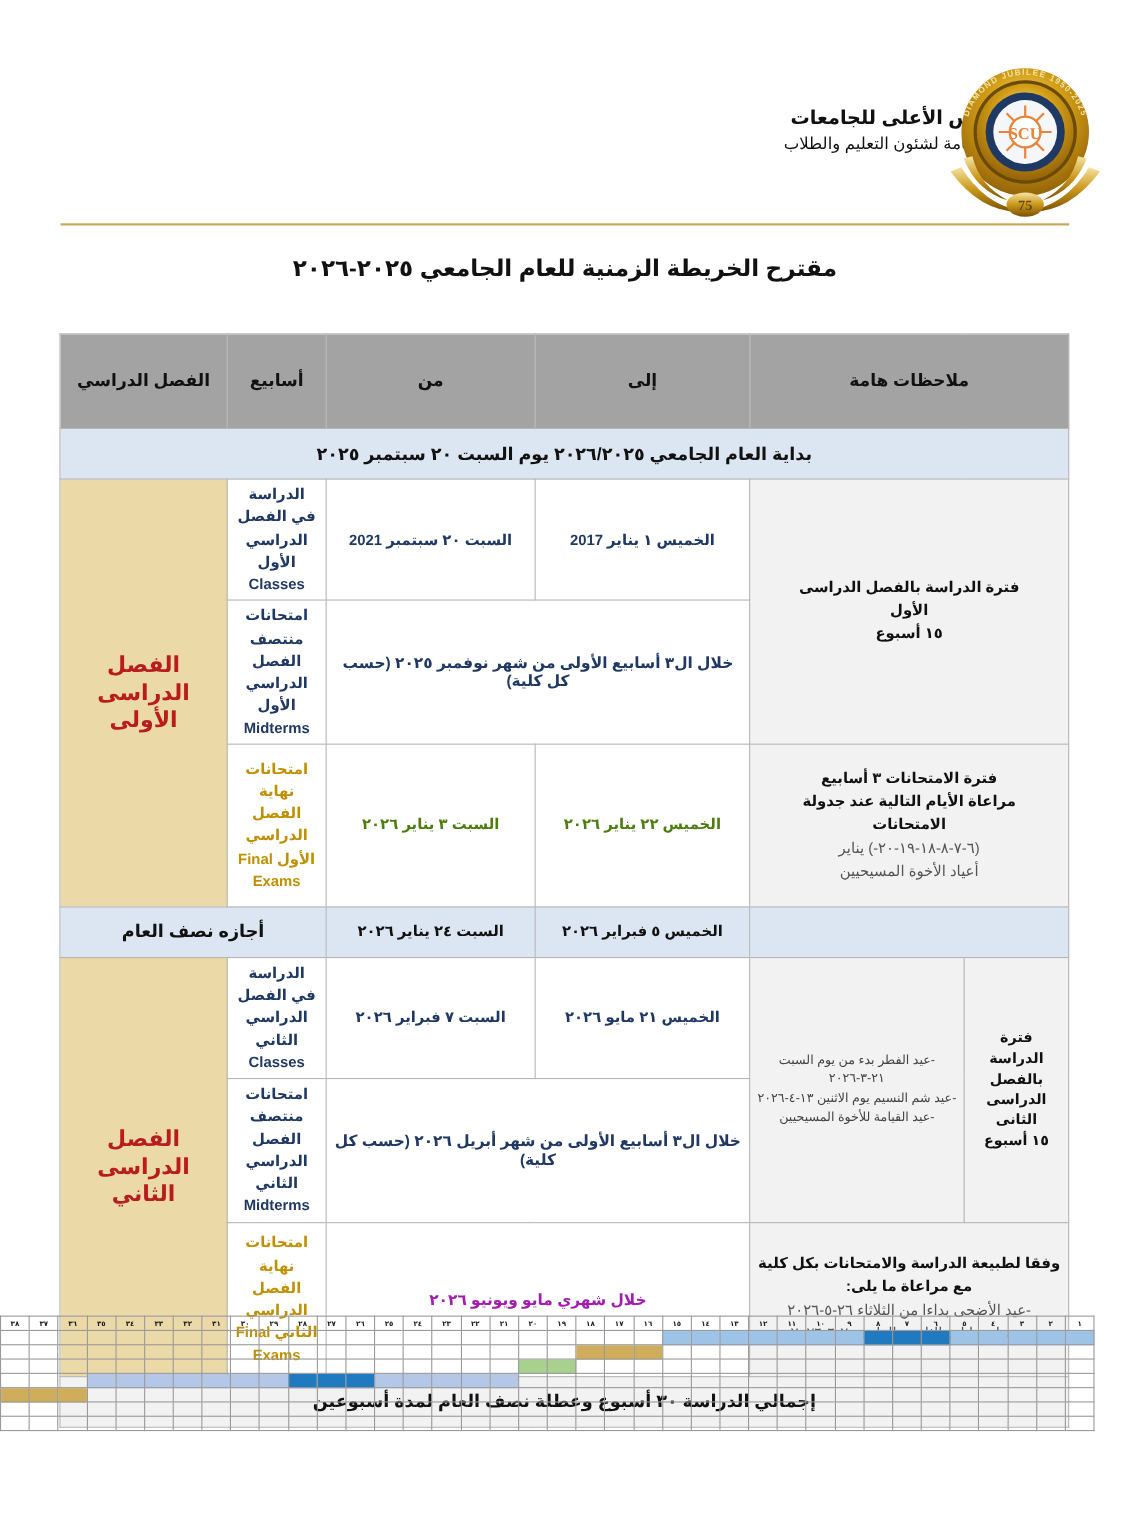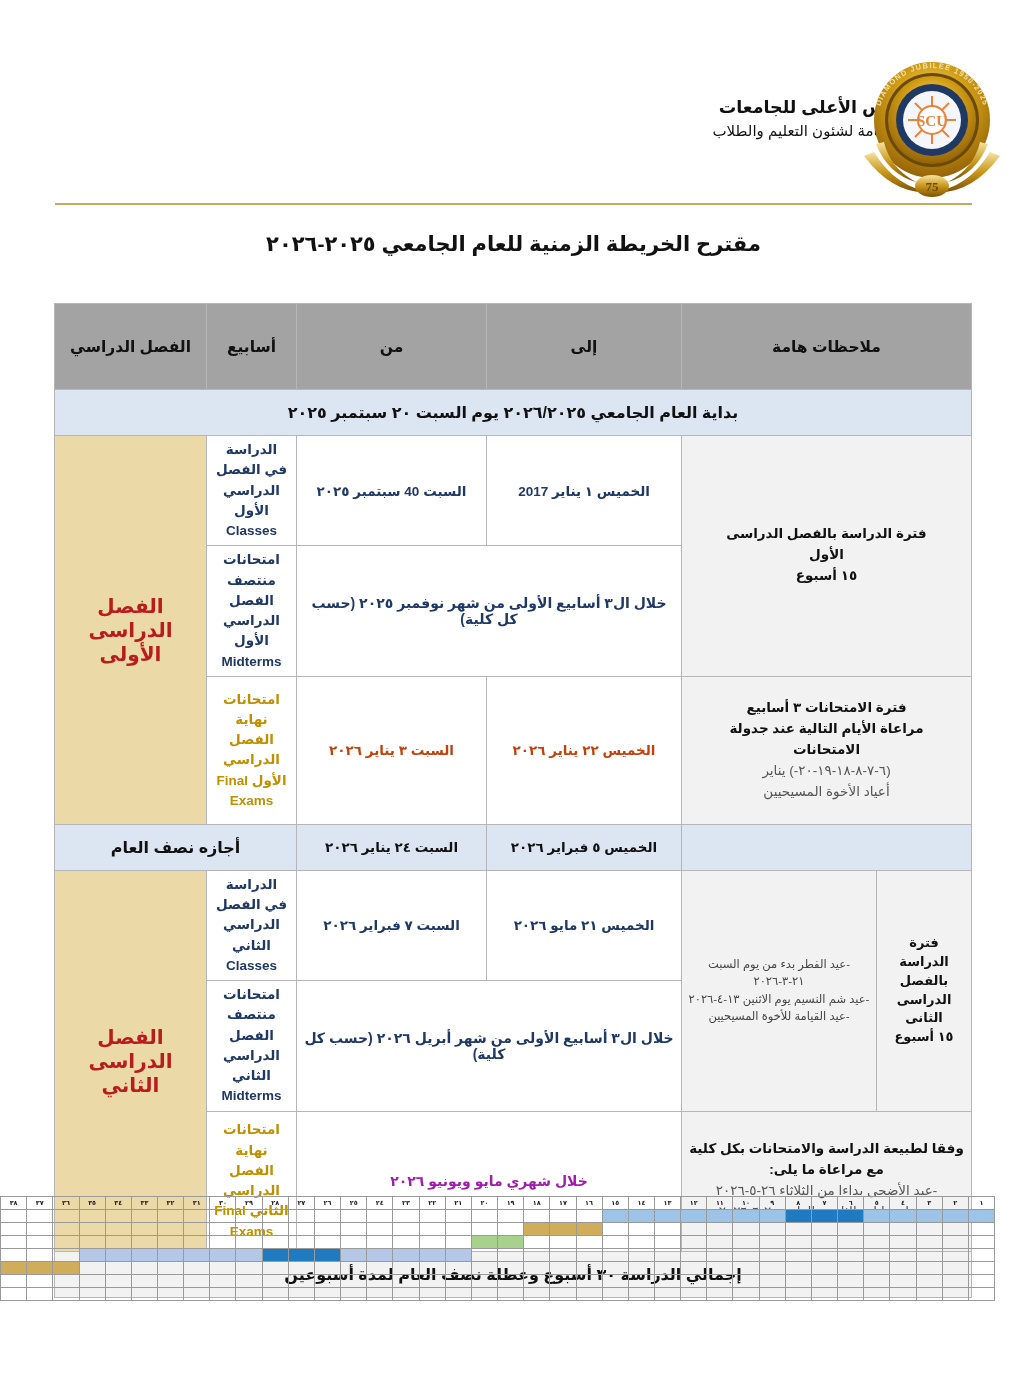--- a/index.html
+++ b/index.html
@@ -65,21 +65,21 @@
   }
   .sem-label {
     background:#ecd9a8;
     font-weight:bold; font-size:20px; color:#b91c1c;
     width:95px;
   }
   .period-cell { font-size:13.5px; line-height:1.5; font-weight:bold; }
   .period-blue { color:#1f3864; }
   .period-gold { color:#bf9000; }
   .date-cell { font-size:13.5px; color:#1f3864; font-weight:bold; }
-  .date-gold  { font-size:13.5px; color:#c2410c; font-weight:bold; }
+  .date-gold  { font-size:13.5px; color:#4d7c0f; font-weight:bold; }
   .notes-cell {
     background:#f2f2f2; font-size:13.5px; line-height:1.55;
     color:#111;
   }
   .notes-cell .muted { color:#555; font-weight:normal; }
   .notes-bold { font-weight:bold; }
   .notes-small {
     background:#f2f2f2; font-size:11.5px; line-height:1.5; color:#444;
   }
   .notes-narrow {
@@ -187,21 +187,21 @@
       <td class="banner" colspan="6">بداية العام الجامعي ٢٠٢٦/٢٠٢٥   يوم السبت ٢٠ سبتمبر ٢٠٢٥</td>
     </tr>
 
     <tr>
       <td class="notes-cell notes-bold" colspan="2" rowspan="2">
         <div>فترة الدراسة بالفصل الدراسى</div>
         <div>الأول</div>
         <div>١٥ أسبوع</div>
       </td>
       <td class="date-cell" style="height:64px">الخميس ١ يناير 2017</td>
-      <td class="date-cell">السبت 40 سبتمبر ٢٠٢٥</td>
+      <td class="date-cell">السبت ٢٠ سبتمبر 2021</td>
       <td class="period-cell period-blue">الدراسة في الفصل الدراسي الأول Classes</td>
       <td class="sem-label" rowspan="3">الفصل الدراسى الأولى</td>
     </tr>
 
     <tr>
       <td class="wide-span" colspan="2" style="height:64px">خلال ال٣ أسابيع الأولى من شهر نوفمبر ٢٠٢٥ (حسب كل كلية)</td>
       <td class="period-cell period-blue">امتحانات منتصف الفصل الدراسي الأول Midterms</td>
     </tr>
 
     <tr>

